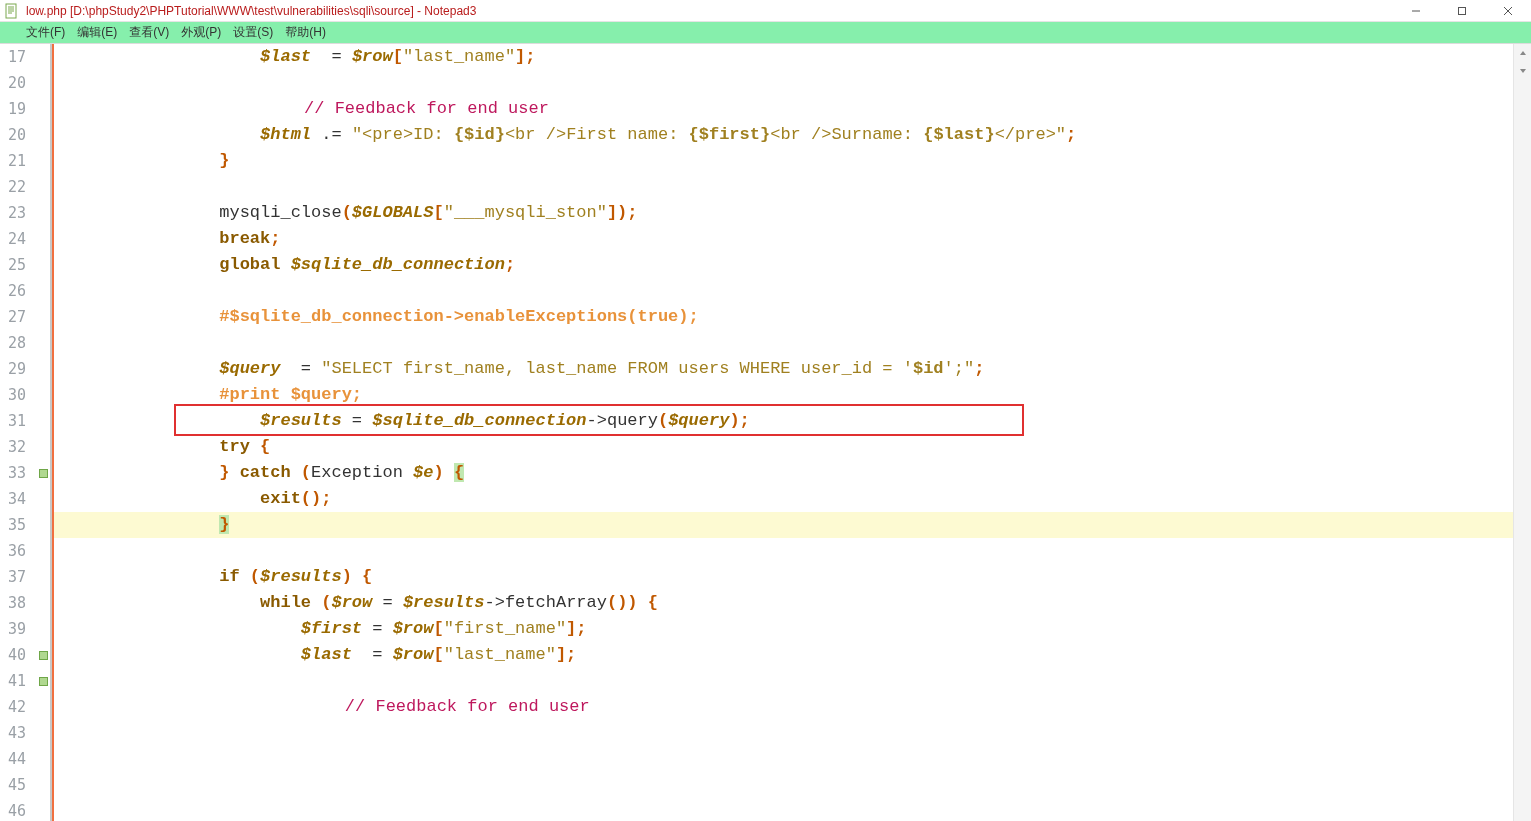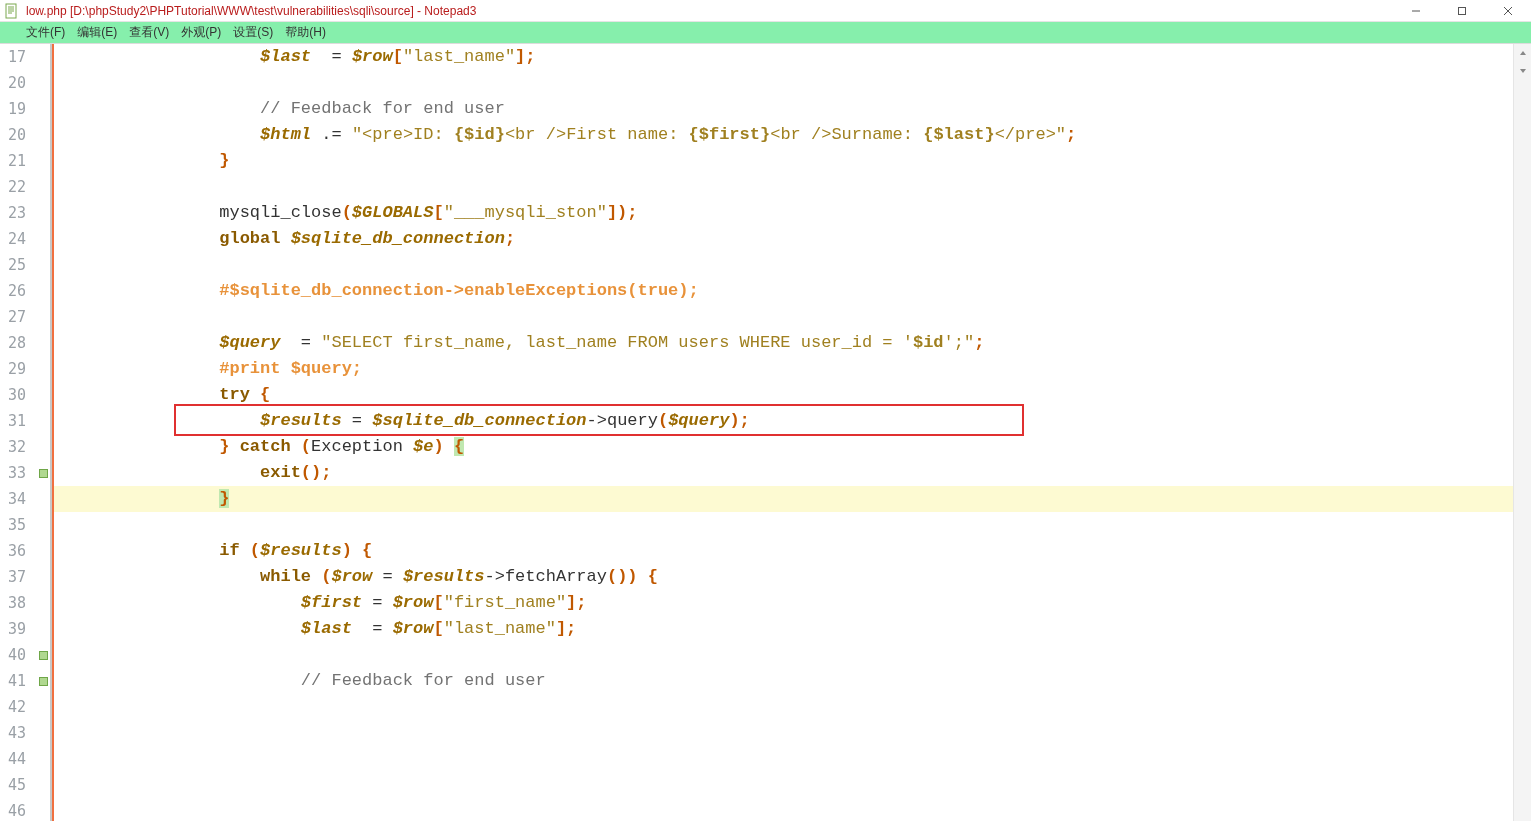--- a/index.html
+++ b/index.html
@@ -28,21 +28,21 @@
   .scrollbar-v { position:absolute; right:0; top:44px; bottom:0; width:18px; background:#f4f4f4; border-left:1px solid #e5e5e5;}
   .scrollbar-up, .scrollbar-down { height:18px; display:flex; align-items:center; justify-content:center;}
   .scrollbar-up svg, .scrollbar-down svg { width:8px; height:8px; fill:#888;}
   
   .t-var { color:#9a6a00; font-style:italic; font-weight:600;}
   .t-op  { color:#333; }
   .t-str { color:#a08020; }
   .t-str-in { color:#a08020; font-weight:600;}
   .t-kw  { color:#8a5a00; font-weight:bold;}
   .t-pun { color:#c05800; font-weight:bold;}
-  .t-cmt { color:#737373; }
+  .t-cmt { color:#be185d;margin-left:44px; }
   .t-cmt2{ color:#e8923a; font-weight:600;}
   .t-id  { color:#333; }
   .t-const{ color:#333; font-weight:600;}
 </style>
 </head>
 <body>
 
 <div class="titlebar">
   <span class="icon">
     <svg viewBox="0 0 16 16">
@@ -212,28 +212,29 @@
   <div class="left-border"></div>
   <div class="left-accent"></div>
   <div class="code-col" id="code">
       <div class="code-line">                    <span class="t-var">$last</span><span class="t-op">  = </span><span class="t-var">$row</span><span class="t-pun">[</span><span class="t-str">"last_name"</span><span class="t-pun">];</span></div>
       <div class="code-line"></div>
       <div class="code-line">                    <span class="t-cmt">// Feedback for end user</span></div>
       <div class="code-line">                    <span class="t-var">$html</span><span class="t-op"> .= </span><span class="t-str">"&lt;pre&gt;ID: </span><span class="t-str-in">{$id}</span><span class="t-str">&lt;br /&gt;First name: </span><span class="t-str-in">{$first}</span><span class="t-str">&lt;br /&gt;Surname: </span><span class="t-str-in">{$last}</span><span class="t-str">&lt;/pre&gt;"</span><span class="t-pun">;</span></div>
       <div class="code-line">                <span class="t-pun">}</span></div>
       <div class="code-line"></div>
       <div class="code-line">                <span class="t-id">mysqli_close</span><span class="t-pun">(</span><span class="t-var">$GLOBALS</span><span class="t-pun">[</span><span class="t-str">"___mysqli_ston"</span><span class="t-pun">]);</span></div>
+      <div class="code-line">                <span class="t-kw">break</span><span class="t-pun">;</span></div>
       <div class="code-line">                <span class="t-kw">global</span><span class="t-op"> </span><span class="t-var">$sqlite_db_connection</span><span class="t-pun">;</span></div>
       <div class="code-line"></div>
       <div class="code-line">                <span class="t-cmt2">#$sqlite_db_connection-&gt;enableExceptions(true);</span></div>
       <div class="code-line"></div>
       <div class="code-line">                <span class="t-var">$query</span><span class="t-op">  = </span><span class="t-str">"SELECT first_name, last_name FROM users WHERE user_id = '</span><span class="t-str-in">$id</span><span class="t-str">';"</span><span class="t-pun">;</span></div>
       <div class="code-line">                <span class="t-cmt2">#print $query;</span></div>
+      <div class="code-line">                    <span class="t-var">$results</span><span class="t-op"> = </span><span class="t-var">$sqlite_db_connection</span><span class="t-op">-&gt;</span><span class="t-id">query</span><span class="t-pun">(</span><span class="t-var">$query</span><span class="t-pun">);</span></div>
       <div class="code-line">                <span class="t-kw">try</span><span class="t-op"> </span><span class="t-pun">{</span></div>
-      <div class="code-line">                    <span class="t-var">$results</span><span class="t-op"> = </span><span class="t-var">$sqlite_db_connection</span><span class="t-op">-&gt;</span><span class="t-id">query</span><span class="t-pun">(</span><span class="t-var">$query</span><span class="t-pun">);</span></div>
       <div class="code-line">                <span class="t-pun">}</span><span class="t-op"> </span><span class="t-kw">catch</span><span class="t-op"> </span><span class="t-pun">(</span><span class="t-id">Exception </span><span class="t-var">$e</span><span class="t-pun">)</span><span class="t-op"> </span><span class="t-pun brace-hl">{</span></div>
       <div class="code-line">                    <span class="t-kw">exit</span><span class="t-pun">();</span></div>
       <div class="code-line hl-yellow">                <span class="t-pun brace-hl">}</span></div>
       <div class="code-line"></div>
       <div class="code-line">                <span class="t-kw">if</span><span class="t-op"> </span><span class="t-pun">(</span><span class="t-var">$results</span><span class="t-pun">)</span><span class="t-op"> </span><span class="t-pun">{</span></div>
       <div class="code-line">                    <span class="t-kw">while</span><span class="t-op"> </span><span class="t-pun">(</span><span class="t-var">$row</span><span class="t-op"> = </span><span class="t-var">$results</span><span class="t-op">-&gt;</span><span class="t-id">fetchArray</span><span class="t-pun">())</span><span class="t-op"> </span><span class="t-pun">{</span></div>
       <div class="code-line">                        <span class="t-var">$first</span><span class="t-op"> = </span><span class="t-var">$row</span><span class="t-pun">[</span><span class="t-str">"first_name"</span><span class="t-pun">];</span></div>
       <div class="code-line">                        <span class="t-var">$last</span><span class="t-op">  = </span><span class="t-var">$row</span><span class="t-pun">[</span><span class="t-str">"last_name"</span><span class="t-pun">];</span></div>
       <div class="code-line"></div>
       <div class="code-line">                        <span class="t-cmt">// Feedback for end user</span></div>

